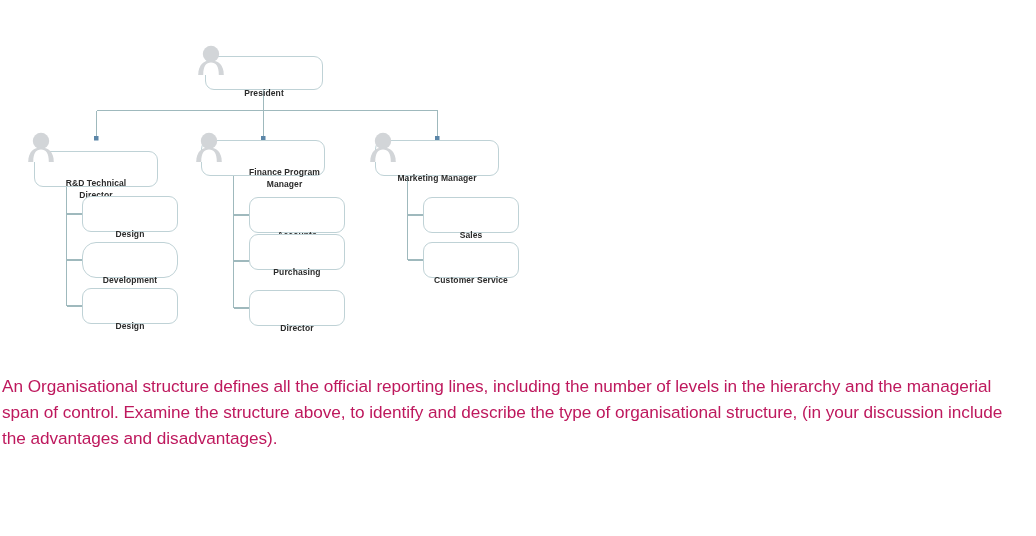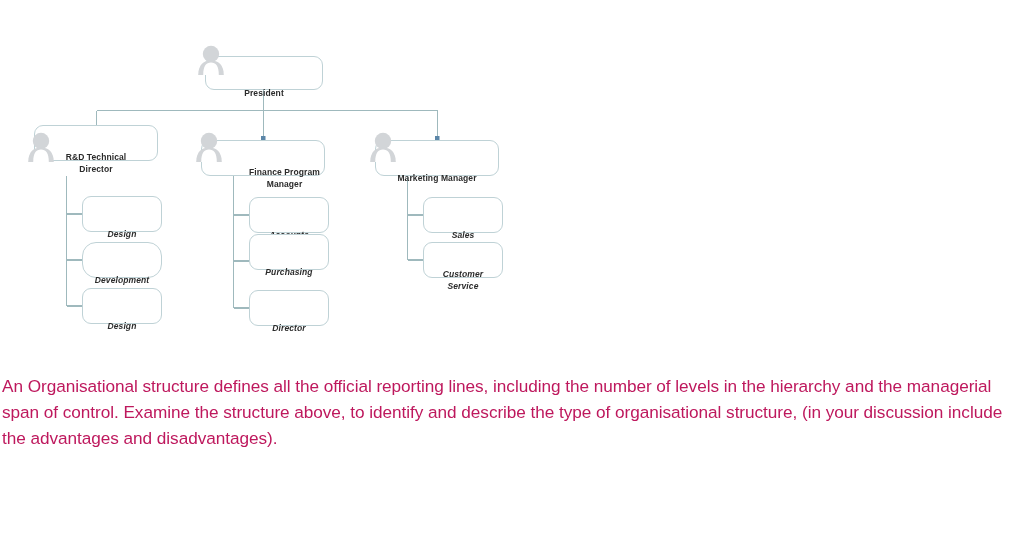--- a/index.html
+++ b/index.html
@@ -54,21 +54,21 @@
     letter-spacing: 0.1px;
     padding: 0 4px;
     white-space: pre-line;
     margin-top: 40px;
   }
 
   
   .node.mgr { width: 124px; height: 36px; }
   .node.root { width: 118px; height: 34px; }
   
-  .node.leaf { width: 80px; height: 36px; font-style: italic; }
+  .node.leaf { width: 96px; height: 36px; }
 
   
   .avatar {
     position: absolute;
     width: 30px;
     height: 32px;
     z-index: 4;
     pointer-events: none;
   }
   .avatar svg { display: block; width: 100%; height: 100%; }
@@ -127,21 +127,21 @@
     <span class="node-label">President</span>
   </div>
   <div class="avatar" style="left:196px; top:43px;">
     <svg viewBox="0 0 30 32">
         <circle cx="15" cy="11" r="8.2" fill="#d2d5d8"></circle>
         <path d="M2.2 32 C2.2 21.5 8.0 17.4 15 17.4 C22.0 17.4 27.8 21.5 27.8 32 Z" fill="#d2d5d8"></path>
         <path d="M15 19.6 C10.2 19.6 7.2 23.0 7.2 32 L22.8 32 C22.8 23.0 19.8 19.6 15 19.6 Z" fill="#ffffff"></path>
       </svg>
   </div>
 
-  <div class="node mgr" style="left:34px; top:125px;">
+  <div class="node mgr" style="left:34px; top:151px;">
     <span class="node-label">R&amp;D Technical
 Director</span>
   </div>
   <div class="avatar" style="left:26px; top:130px;">
     <svg viewBox="0 0 30 32">
         <circle cx="15" cy="11" r="8.2" fill="#d2d5d8"></circle>
         <path d="M2.2 32 C2.2 21.5 8.0 17.4 15 17.4 C22.0 17.4 27.8 21.5 27.8 32 Z" fill="#d2d5d8"></path>
         <path d="M15 19.6 C10.2 19.6 7.2 23.0 7.2 32 L22.8 32 C22.8 23.0 19.8 19.6 15 19.6 Z" fill="#ffffff"></path>
       </svg>
   </div>

